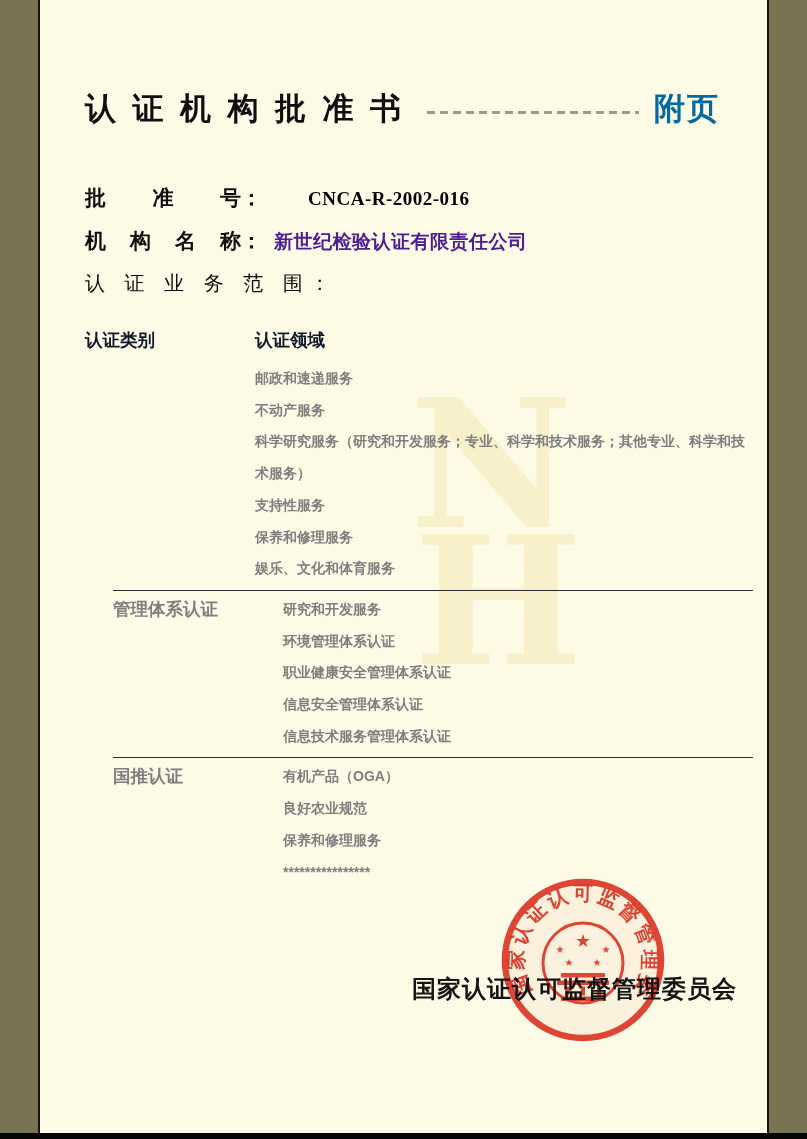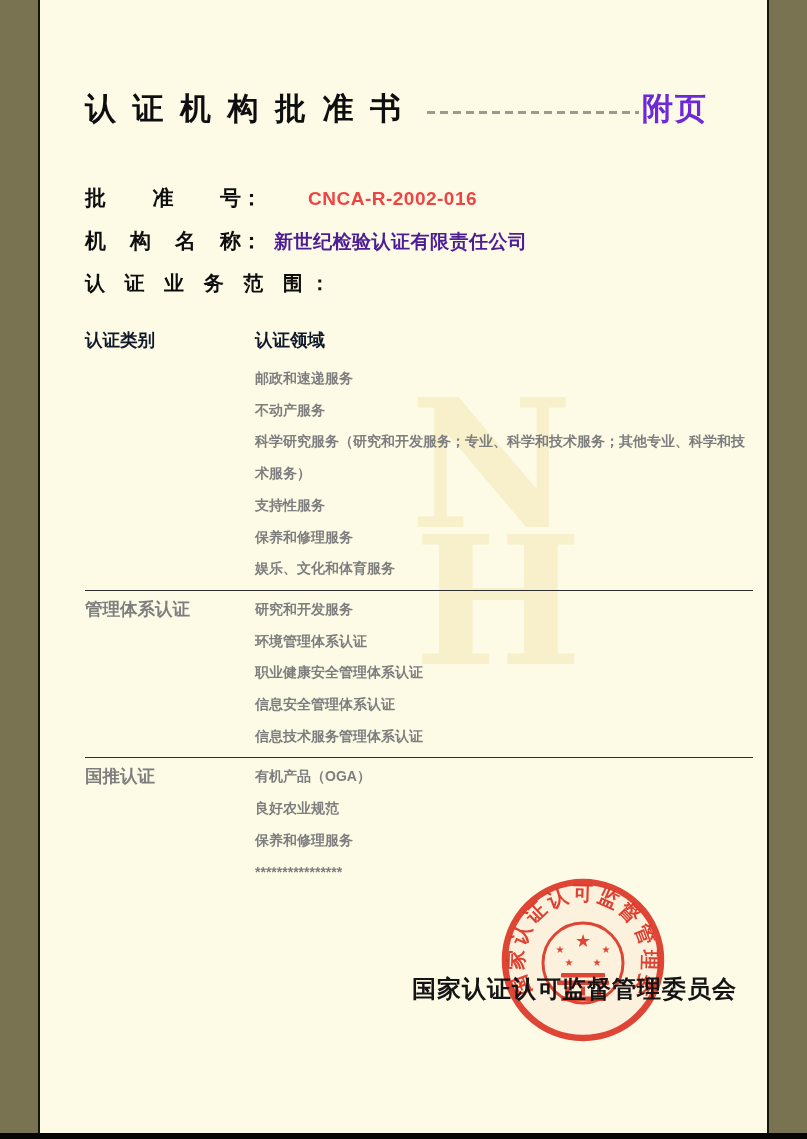--- a/index.html
+++ b/index.html
@@ -19,39 +19,39 @@
       font-size:178px;line-height:0.73;z-index:0;user-select:none;}
   #wm-n{left:410px;top:400px;}
   #wm-h{left:414px;top:537px;}
 
   
   .title-row{position:absolute;left:85px;top:88px;width:645px;display:flex;align-items:center;z-index:2;}
   .title-main{width:316px;display:flex;justify-content:space-between;
       font-size:31px;font-weight:bold;color:#0e0e0e;}
   .title-dashes{width:212px;height:3px;margin-left:26px;margin-top:6px;
       background:repeating-linear-gradient(90deg,#9a9a90 0 8px,transparent 8px 13px);}
-  .title-page{font-size:31px;font-weight:bold;color:#6d28d9;margin-left:3px;letter-spacing:2px;white-space:nowrap;}
+  .title-page{font-size:31px;font-weight:bold;color:#0369a1;margin-left:15px;letter-spacing:2px;white-space:nowrap;}
 
   
   .field-row{position:absolute;left:85px;display:flex;align-items:baseline;z-index:2;}
   .f-label{width:156px;display:flex;justify-content:space-between;
       font-size:21px;font-weight:bold;color:#0e0e0e;}
   .f-colon{font-size:21px;font-weight:bold;color:#0e0e0e;}
   .f-value{margin-left:12px;color:#4c1d95;font-weight:bold;font-size:19px;letter-spacing:0.5px;}
-  .f-value.latin{font-family:Liberation Sans, sans-serif;font-weight:600;color:#ef4444;margin-left:46px;}
+  .f-value.latin{font-family:Liberation Serif, serif;font-weight:600;color:#000000;margin-left:46px;}
   #row-approval{top:184px;}
   #row-orgname{top:227px;}
-  #row-scope{top:270px;font-size:20px;font-weight:bold;color:#0e0e0e;letter-spacing:7px;}
+  #row-scope{top:270px;font-size:20px;font-weight:normal;color:#0e0e0e;letter-spacing:7px;}
 
   
   .scope-table{position:absolute;left:85px;top:320px;width:668px;z-index:2;}
   .thead{display:grid;grid-template-columns:170px 1fr;height:40px;align-items:center;
       font-size:17.5px;font-weight:bold;color:#0f172a;}
   .section{display:grid;grid-template-columns:170px 1fr;padding:3px 0 5px 0;}
-  .section.bordered{border-top:1.5px solid #2e2e2e;}
+  .section.bordered{border-top:1.5px solid #2e2e2e;margin-left:28px;}
   .cat{color:#7e7e7e;font-weight:bold;font-size:17.5px;line-height:31.7px;}
   .items .item{color:#7e7e7e;font-weight:bold;font-size:14px;line-height:31.7px;}
 
   
   .seal{position:absolute;left:499px;top:876px;width:168px;height:168px;z-index:3;}
   .seal svg{display:block;}
 
   
   .authority{position:absolute;left:412px;top:973px;z-index:4;
       font-size:24px;font-weight:bold;color:#141414;letter-spacing:1px;white-space:nowrap;}

